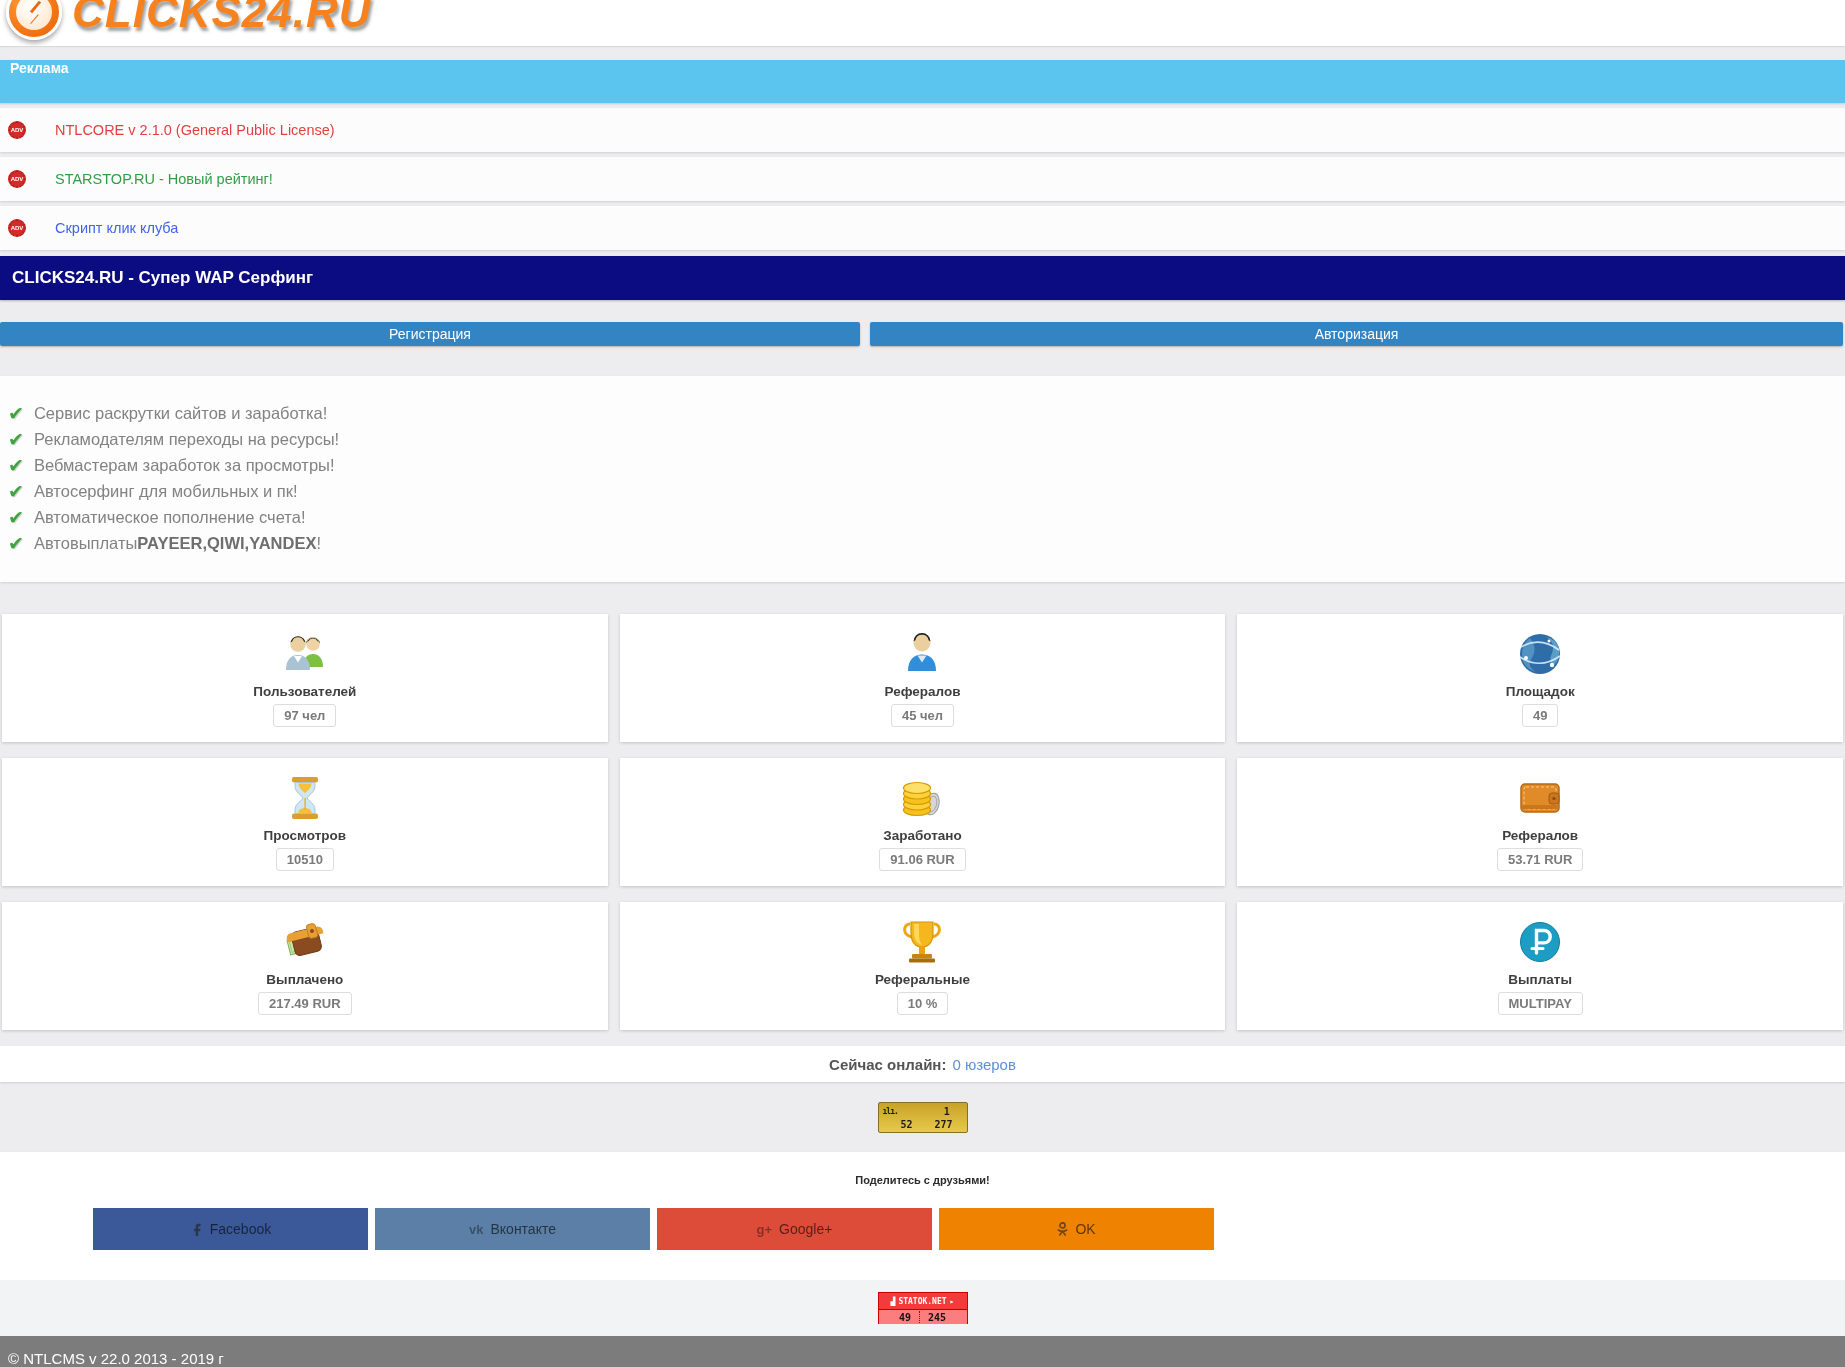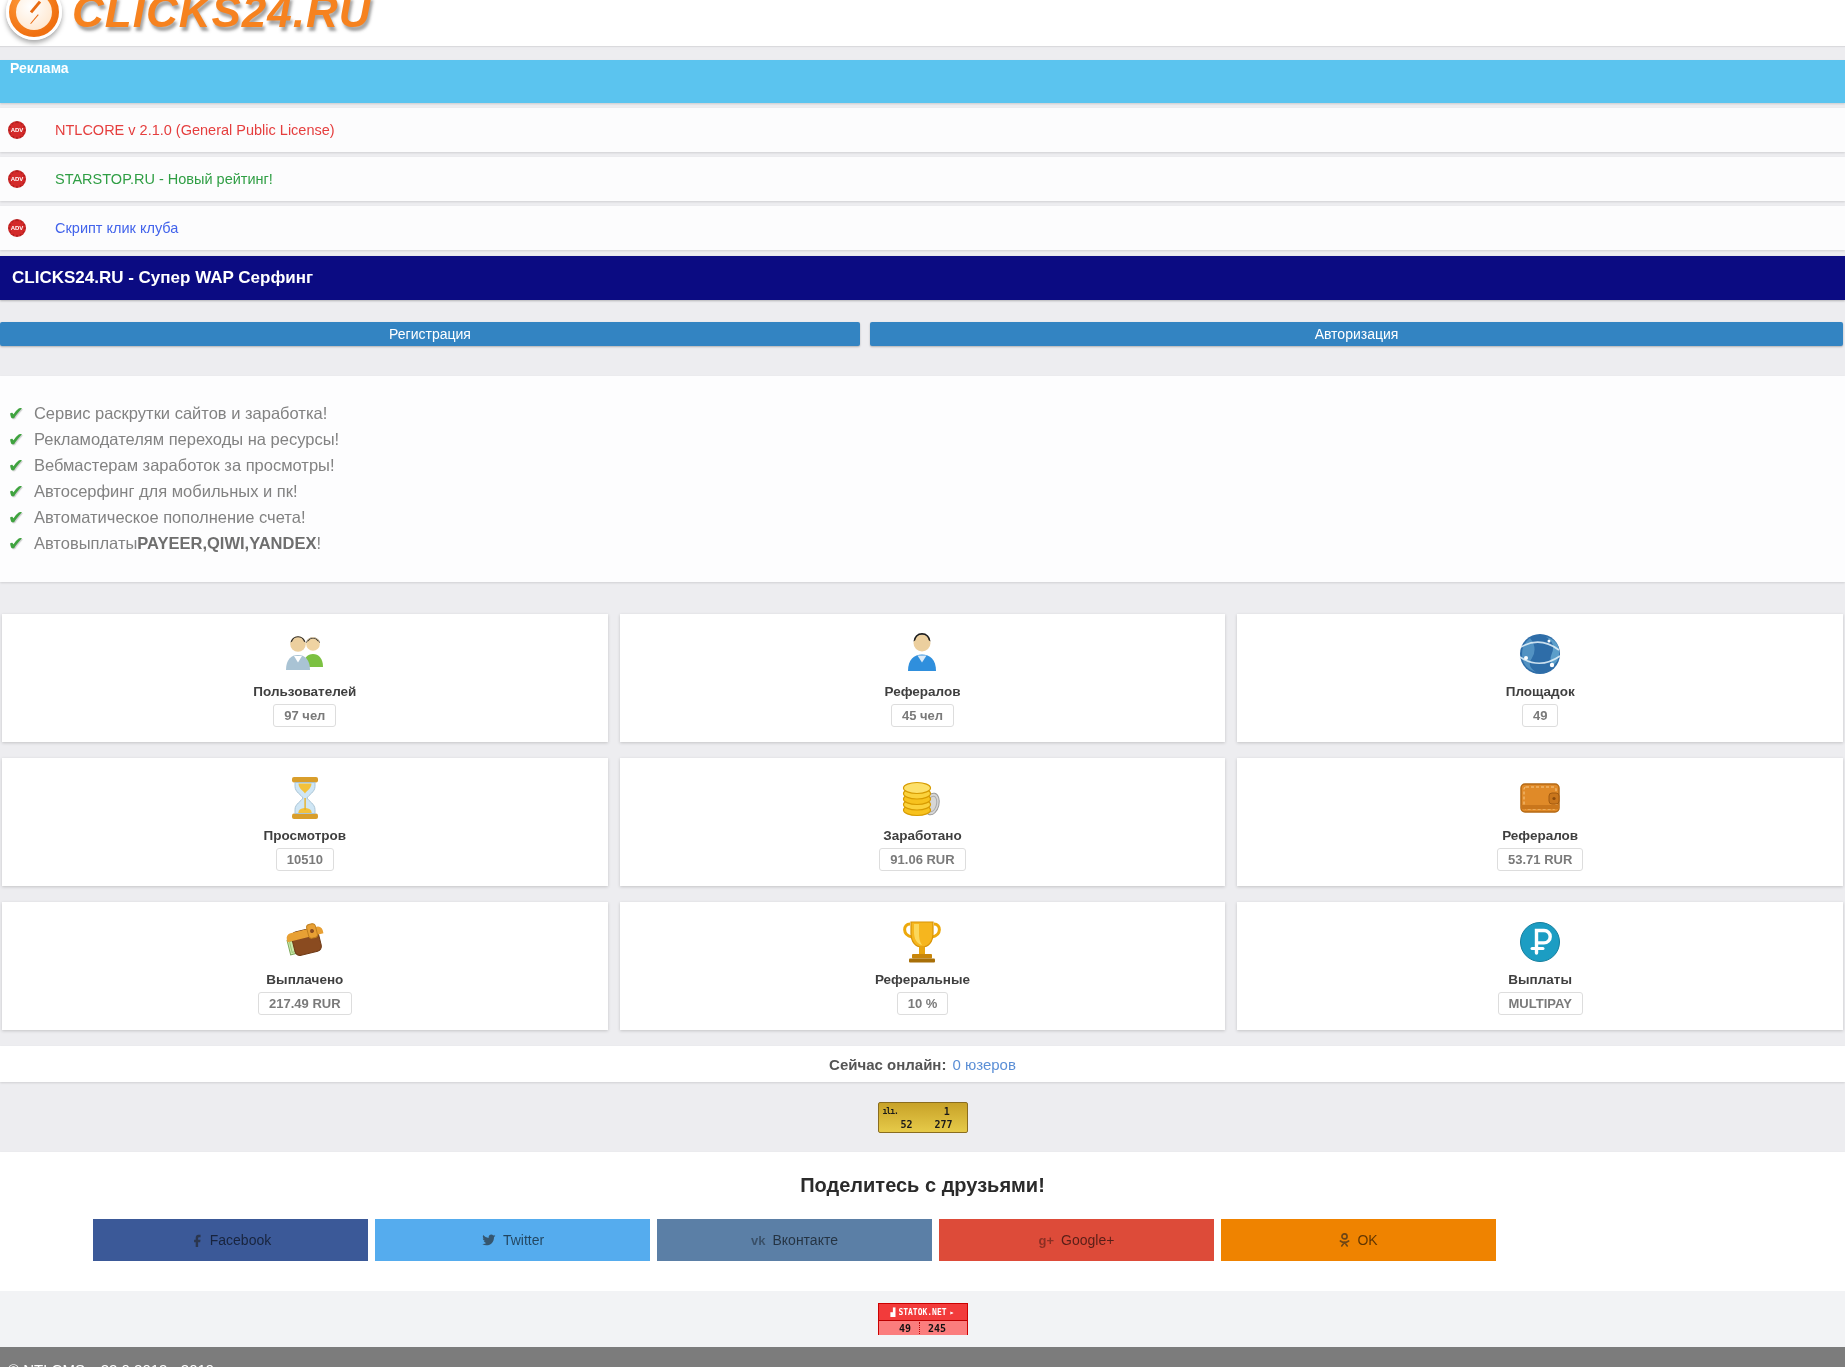--- a/index.html
+++ b/index.html
@@ -89,21 +89,21 @@
   .statok { width:90px; height:32px; border:1px solid #cc0000; cursor:pointer;
     font-family:"DejaVu Sans Mono", monospace; }
   .statok-top { height:17px; background:#f23b3b; border-bottom:1px solid #b00;
     color:#fff; font-size:8px; font-weight:bold; display:flex; align-items:center; justify-content:center; gap:3px; }
   .statok-bottom { height:14px; background:#fb7d7d; color:#111; font-size:10px; font-weight:bold;
     display:flex; align-items:center; justify-content:center; }
   .statok-sep { border-left:1px dotted #b00; height:12px; margin:0 8px; }
 
   
   .share-section { background:#fff; padding:22px 0 30px 0; box-shadow:0 1px 2px rgba(0,0,0,.12); }
-  .share-title { text-align:center; font-size:20px; font-weight:bold; color:#2b2b2b; margin-bottom:22px; }
+  .share-title { text-align:center; font-size:11px; font-weight:bold; color:#2b2b2b; margin-bottom:22px; }
   .share-row { display:flex; padding-left:93px; gap:7px; }
   .share-btn { width:275px; height:42px; border:none; cursor:pointer; font-family:inherit;
     display:flex; align-items:center; justify-content:center; gap:7px;
     color:rgba(0,0,0,.60); font-size:14px; }
   .share-btn svg { opacity:.62; }
   .share-btn .glyph { font-weight:bold; font-size:13px; opacity:.62; }
   .btn-facebook { background:#3b5998; }
   .btn-twitter  { background:#55acee; }
   .btn-vk       { background:#5b7fa6; }
   .btn-google   { background:#dd4b39; }
@@ -330,26 +330,20 @@
   <div class="share-title">Поделитесь с друзьями!</div>
   <div class="share-row">
 
     <button class="share-btn btn-facebook">
       <svg width="13" height="13" viewBox="0 0 16 16">
         <path d="M10 1 h3 v3 h-2 c-.7 0-1 .4-1 1 v2 h3 l-.5 3 H10 v6 H7 V10 H5 V7 h2 V5 c0-2.6 1.5-4 3-4z" fill="#222"></path>
       </svg>
       <span>Facebook</span>
     </button>
 
-    <button class="share-btn btn-twitter">
-      <svg width="15" height="13" viewBox="0 0 16 14">
-        <path d="M15.5 2c-.5.3-1.1.5-1.7.6.6-.4 1.1-1 1.3-1.7-.6.4-1.2.6-1.9.8C12.6 1 11.8.6 11 .6c-1.6 0-2.9 1.3-2.9 2.9 0 .2 0 .5.1.7C5.8 4 3.7 2.9 2.3 1.2c-.3.5-.4 1-.4 1.5 0 1 .5 1.9 1.3 2.4-.5 0-.9-.1-1.3-.4 0 1.4 1 2.6 2.3 2.9-.2.1-.5.1-.8.1-.2 0-.4 0-.5-.1.4 1.2 1.5 2 2.7 2.1-1 .8-2.2 1.2-3.6 1.2H1.3c1.3.8 2.8 1.3 4.4 1.3 5.3 0 8.2-4.4 8.2-8.2v-.4c.6-.4 1.1-.9 1.6-1.6z" fill="#222"></path>
-      </svg>
-      <span>Twitter</span>
-    </button>
 
     <button class="share-btn btn-vk">
       <span class="glyph">vk</span>
       <span>Вконтакте</span>
     </button>
 
     <button class="share-btn btn-google">
       <span class="glyph">g+</span>
       <span>Google+</span>
     </button>

